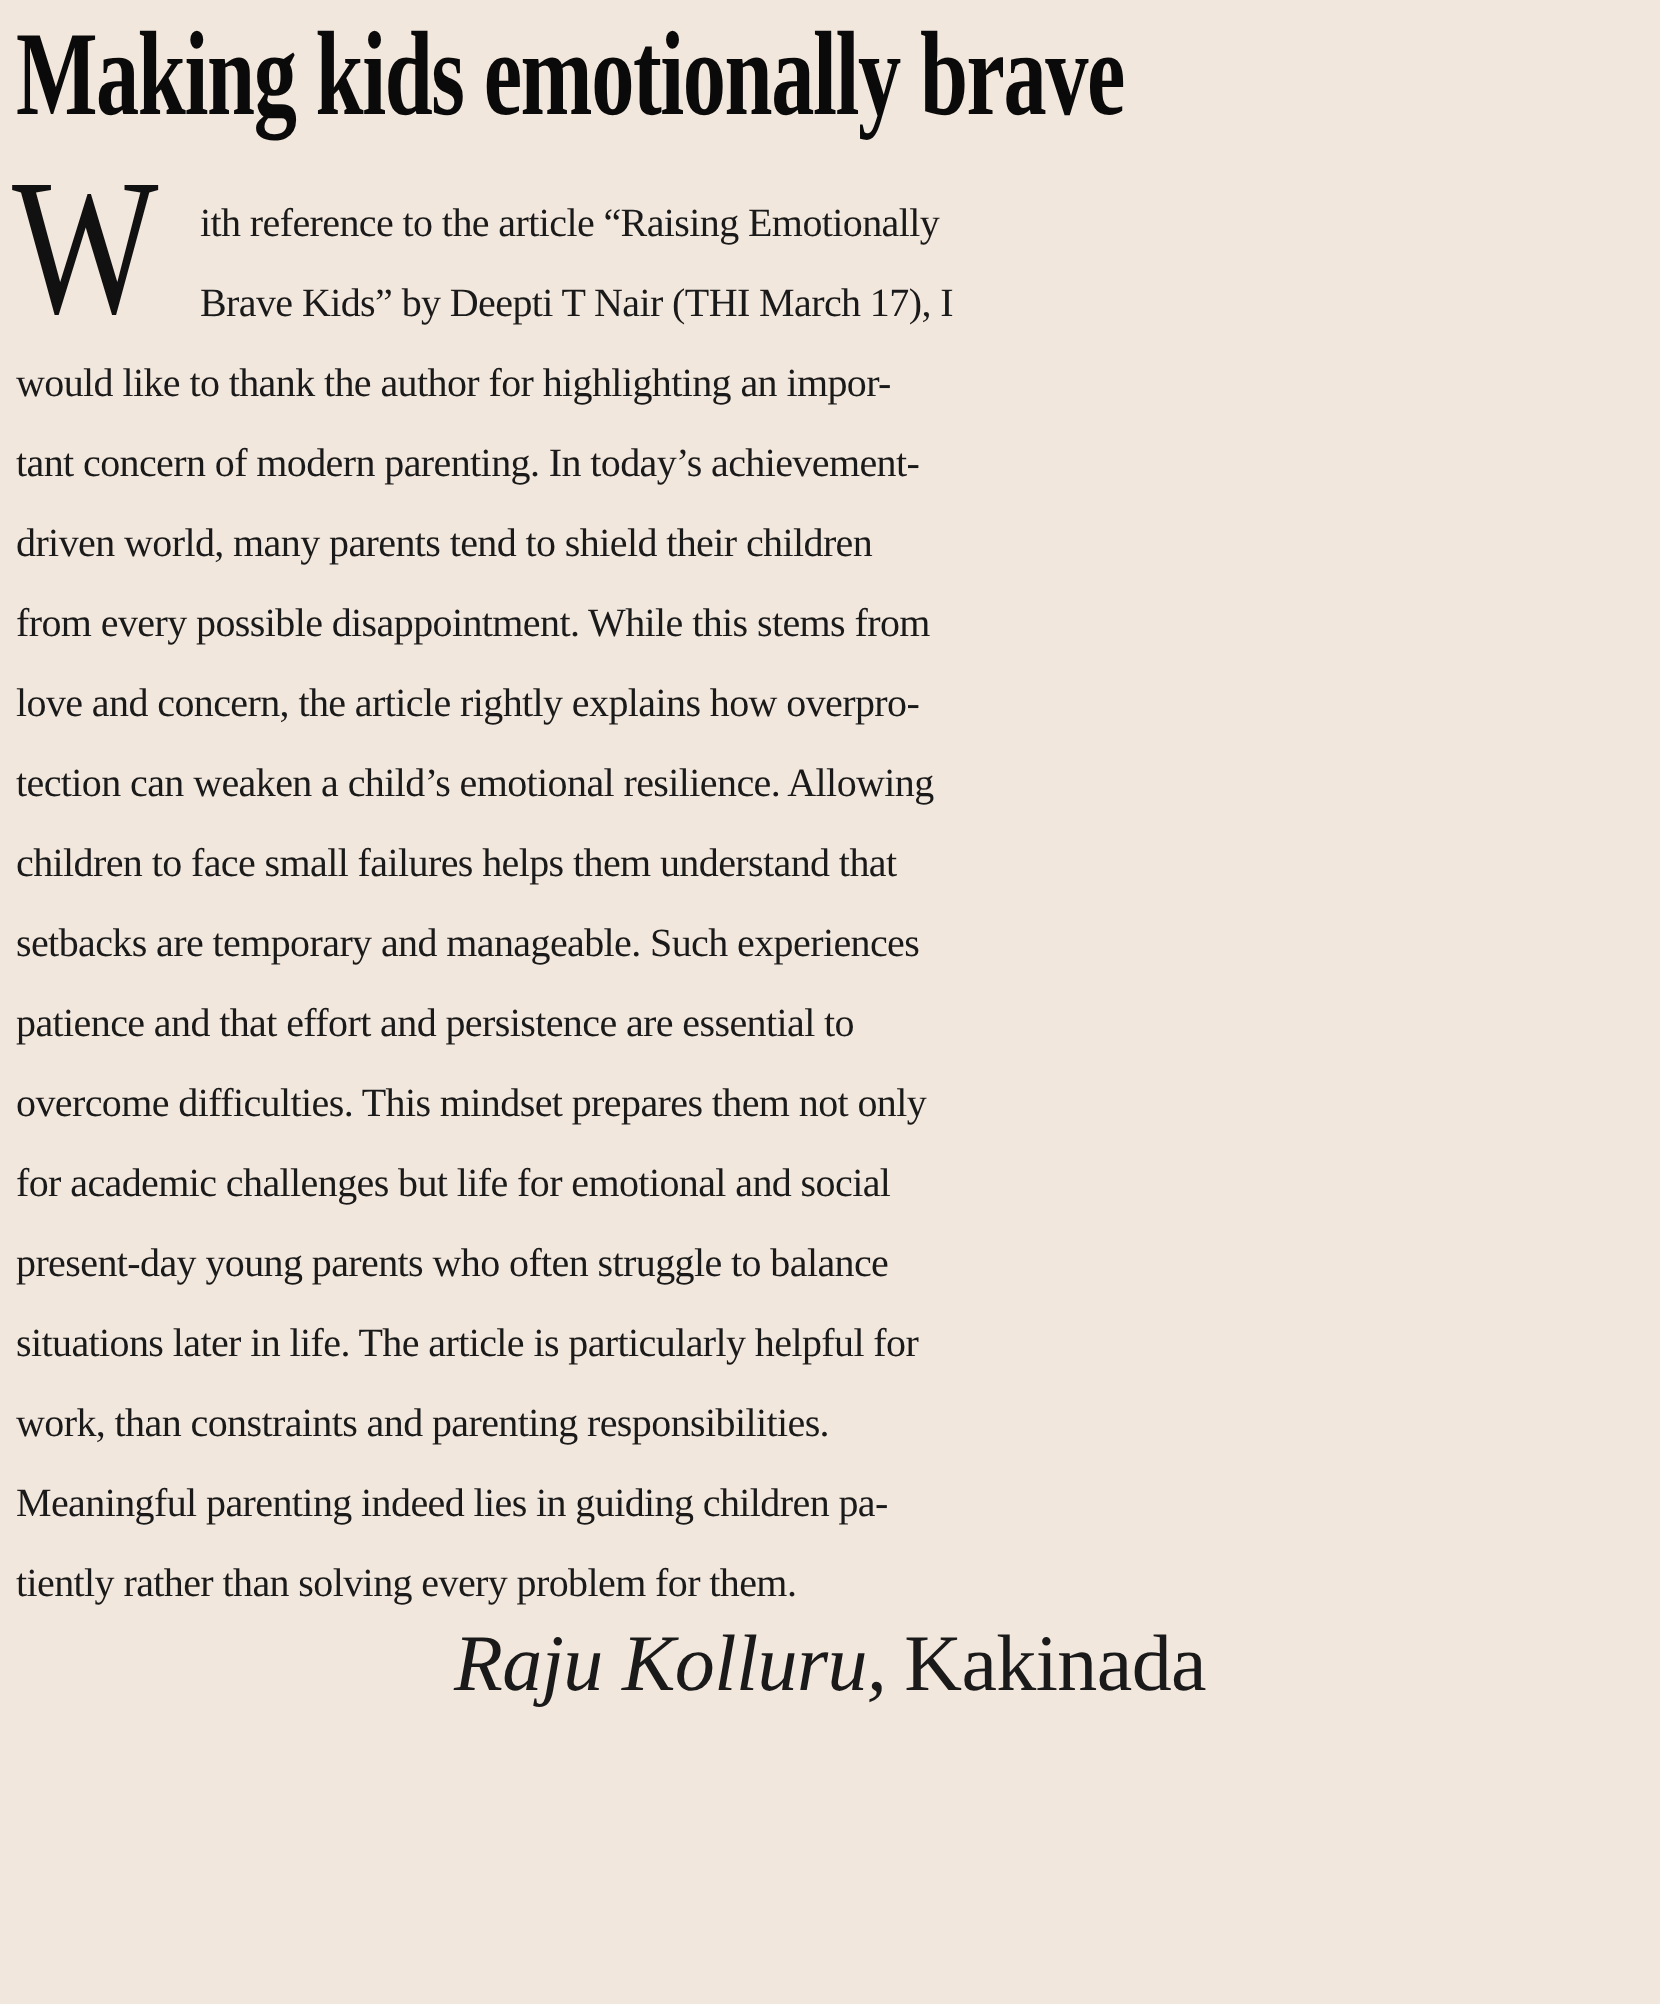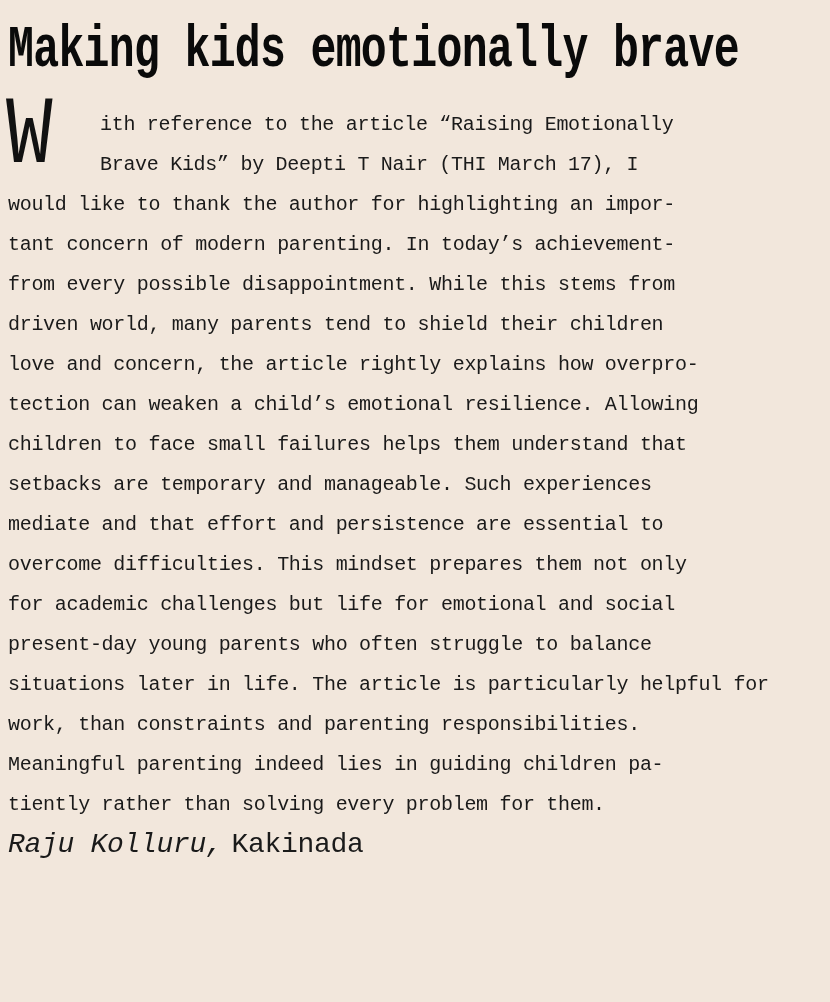--- a/index.html
+++ b/index.html
@@ -5,26 +5,25 @@
   html, body { margin: 0; padding: 0; }
   body {
     width: 830px;
     height: 1002px;
     overflow: hidden;
     background: #f2e7dc;
     font-family: "Liberation Serif", "DejaVu Serif", serif;
     color: #1a1a1a;
   }
   .page {
-    padding: 17px 8px;
+    padding: 4px 8px;
     box-sizing: border-box;
     width: 830px;
     height: 875px;
     overflow: hidden;
-    font-family: Liberation Mono, monospace;
   }
   .headline {
     margin: 0;
     padding-top: 4px;
     font-size: 60px;
     line-height: 58px;
     font-weight: 700;
     color: #0a0a0a;
     letter-spacing: -1px;
     white-space: nowrap;
@@ -51,24 +50,24 @@
     line-height: 40px;
     height: 40px;
     letter-spacing: -0.3px;
     white-space: nowrap;
     overflow: visible;
   }
   .body-line.indent {
     padding-left: 92px;
   }
   .signature {
-    font-size: 28px;
+    font-size: 40px;
     line-height: 40px;
     height: 40px;
-    text-align: left;
+    text-align: center;
     letter-spacing: -0.3px;
     white-space: nowrap;
   }
   .signature .sig-name {
     font-style: italic;
   }
   .signature .sig-place {
     margin-left: 9px;
     font-style: normal;
   }
@@ -93,27 +92,27 @@
   <article>
     <h1 class="headline">Making kids emotionally brave</h1>
 
     <div class="paragraph">
       <span class="dropcap">W</span>
 
       <div class="body-line indent">ith reference to the article “Raising Emotionally</div>
       <div class="body-line indent">Brave Kids” by Deepti T Nair (THI March 17), I</div>
       <div class="body-line">would like to thank the author for highlighting an impor-</div>
       <div class="body-line">tant concern of modern parenting. In today’s achievement-</div>
+      <div class="body-line">driven world, many parents tend to shield their children</div>
       <div class="body-line">from every possible disappointment. While this stems from</div>
-      <div class="body-line">driven world, many parents tend to shield their children</div>
       <div class="body-line">love and concern, the article rightly explains how overpro-</div>
       <div class="body-line">tection can weaken a child’s emotional resilience. Allowing</div>
       <div class="body-line">children to face small failures helps them understand that</div>
       <div class="body-line">setbacks are temporary and manageable. Such experiences</div>
-      <div class="body-line">mediate and that effort and persistence are essential to</div>
+      <div class="body-line">patience and that effort and persistence are essential to</div>
       <div class="body-line">overcome difficulties. This mindset prepares them not only</div>
       <div class="body-line">for academic challenges but life for emotional and social</div>
       <div class="body-line">present-day young parents who often struggle to balance</div>
       <div class="body-line">situations later in life. The article is particularly helpful for</div>
       <div class="body-line">work, than constraints and parenting responsibilities.</div>
       <div class="body-line">Meaningful parenting indeed lies in guiding children pa-</div>
       <div class="body-line">tiently rather than solving every problem for them.</div>
     </div>
 
     <div class="signature">

